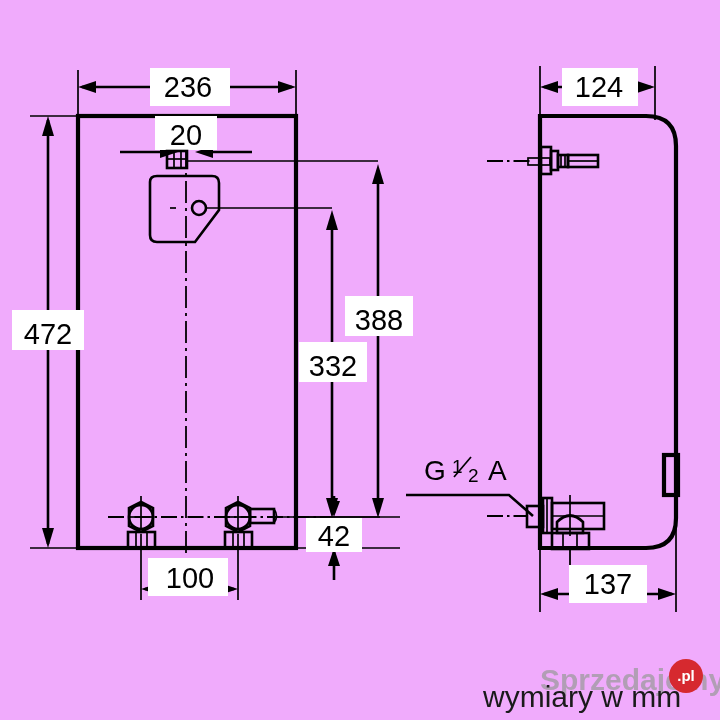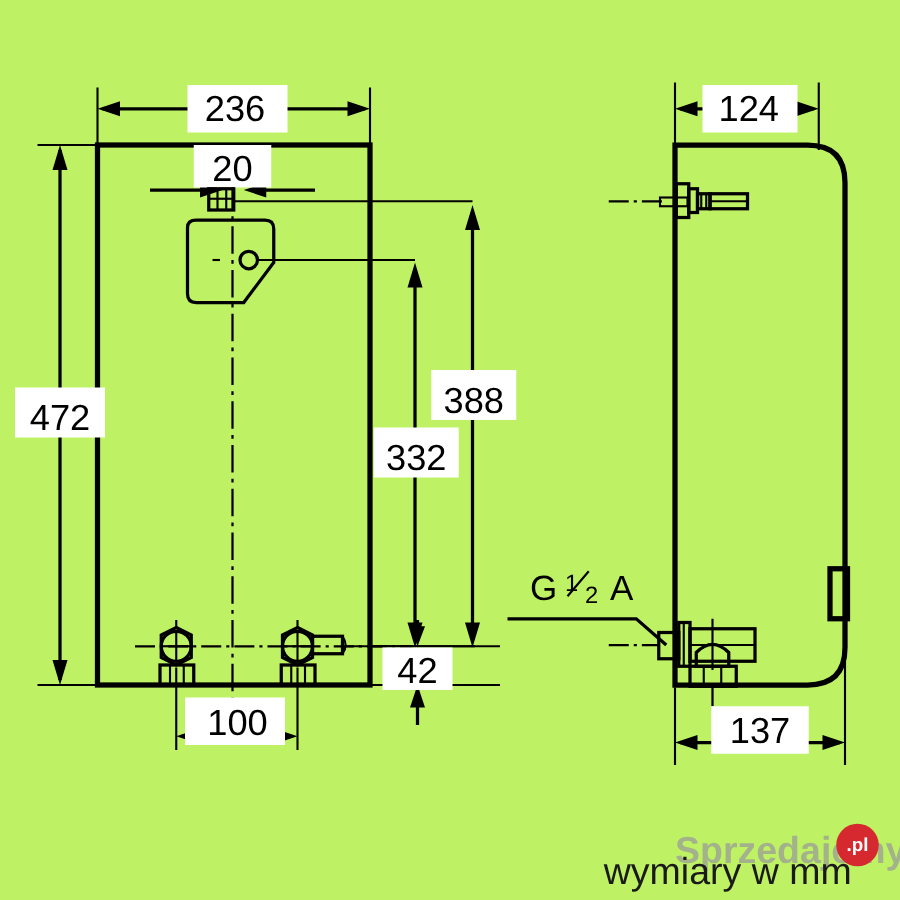--- a/index.html
+++ b/index.html
@@ -8,21 +8,21 @@
     padding: 0;
     background: #ffffff;
   }
   body {
     font-family: "Liberation Sans", sans-serif;
   }
   #stage {
     position: relative;
     width: 720px;
     height: 720px;
-    background: #bef264;
+    background: #f0abfc;
     overflow: hidden;
   }
   #drawing {
     position: absolute;
     left: 0;
     top: 0;
     width: 720px;
     height: 720px;
   }
   .dim-text {

